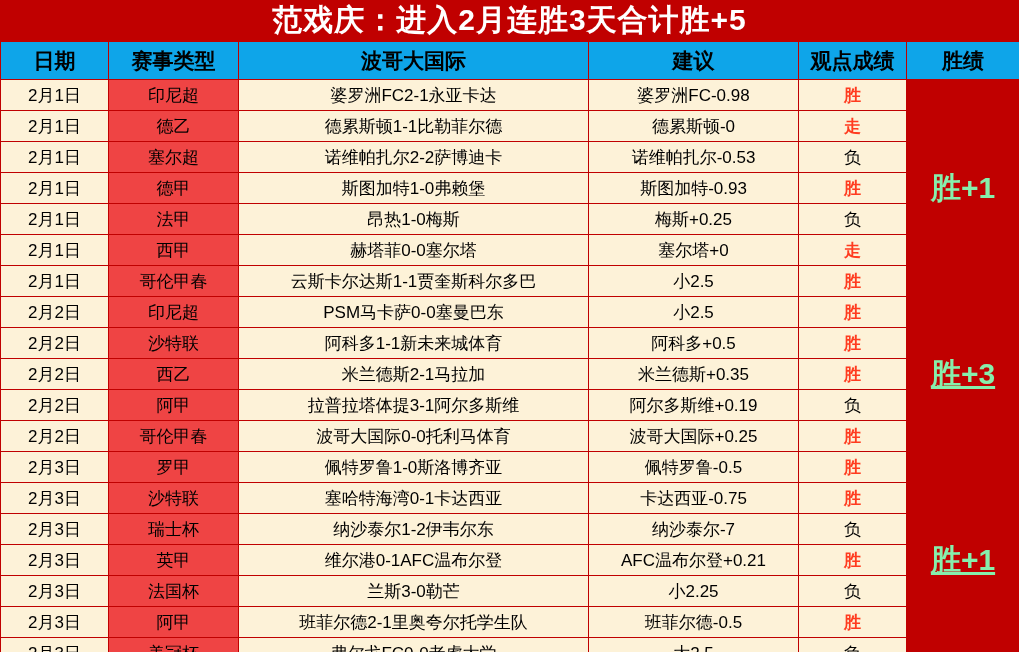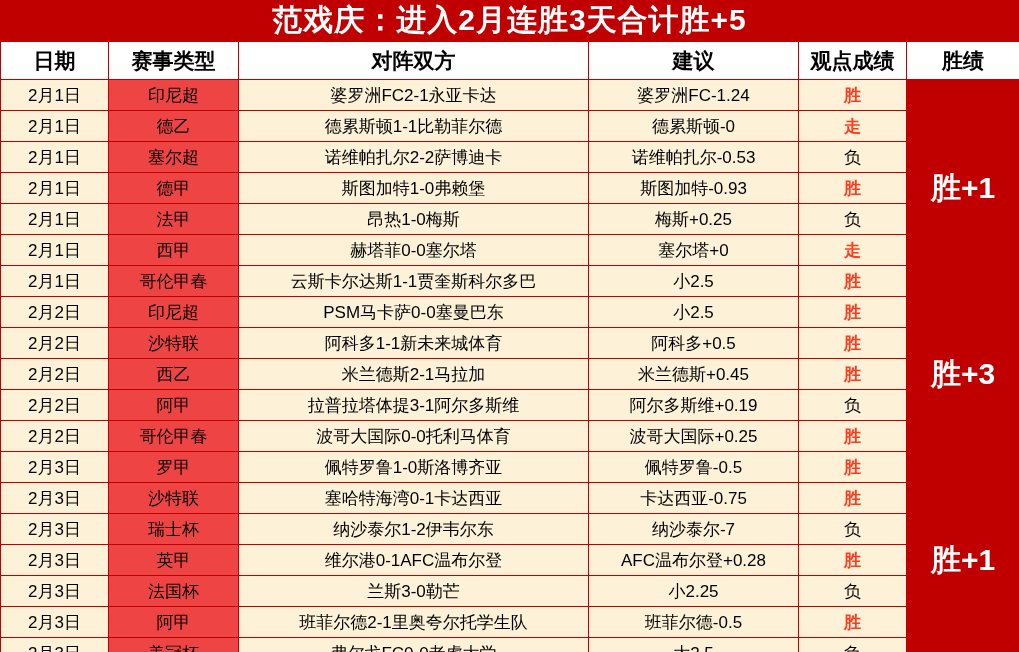--- a/index.html
+++ b/index.html
@@ -45,48 +45,49 @@
   table.main col.c-streak  { width: 113px; }
 
   table.main th, table.main td {
     border: 1px solid #c00000;
     text-align: center;
     vertical-align: middle;
     padding: 0;
     box-sizing: border-box;
   }
   thead th {
-    background: #ffffff;
+    background: #0ea5e9;
     color: #000000;
     font-size: 21px;
     font-weight: bold;
     height: 38px;
   }
   tbody td {
     height: 31px;
     background: #fdf2d8;
     color: #000000;
     font-size: 17px;
     white-space: nowrap;
     overflow: hidden;
   }
   td.league { background: #ef4444; }
   td.result-win  { color: #ff3b1f; font-weight: bold; }
   td.result-draw { color: #ff3b1f; font-weight: bold; }
   td.result-lose { color: #000000; }
   td.streak {
     background: #c00000;
-    color: #ffffff;
+    color: #86efac;
     font-size: 30px;
     font-weight: bold;
     border-left: 1px solid #c00000;
     border-right: 1px solid #c00000;
   }
   td.streak-sep {
     border-top: 2px solid #ffffff;
+    text-decoration: underline;
   }
 </style>
 </head>
 <body>
 
 <div class="sheet">
 
   <div class="title-bar">
     <span>范戏庆：进入2月连胜3天合计胜+5</span>
   </div>
@@ -97,32 +98,32 @@
       <col class="c-league">
       <col class="c-match">
       <col class="c-advice">
       <col class="c-result">
       <col class="c-streak">
     </colgroup>
     <thead>
       <tr>
         <th>日期</th>
         <th>赛事类型</th>
-        <th>对阵双方</th>
+        <th>波哥大国际</th>
         <th>建议</th>
         <th>观点成绩</th>
         <th>胜绩</th>
       </tr>
     </thead>
     <tbody id="table-body">
         <tr>
           <td class="date">2月1日</td>
           <td class="league">印尼超</td>
           <td class="match">婆罗洲FC2-1永亚卡达</td>
-          <td class="advice">婆罗洲FC-1.24</td>
+          <td class="advice">婆罗洲FC-0.98</td>
           <td class="result-win">胜</td>
           <td class="streak" rowspan="7">胜+1</td>
         </tr>
         <tr>
           <td class="date">2月1日</td>
           <td class="league">德乙</td>
           <td class="match">德累斯顿1-1比勒菲尔德</td>
           <td class="advice">德累斯顿-0</td>
           <td class="result-draw">走</td>
         </tr>
@@ -173,21 +174,21 @@
           <td class="date">2月2日</td>
           <td class="league">沙特联</td>
           <td class="match">阿科多1-1新未来城体育</td>
           <td class="advice">阿科多+0.5</td>
           <td class="result-win">胜</td>
         </tr>
         <tr>
           <td class="date">2月2日</td>
           <td class="league">西乙</td>
           <td class="match">米兰德斯2-1马拉加</td>
-          <td class="advice">米兰德斯+0.45</td>
+          <td class="advice">米兰德斯+0.35</td>
           <td class="result-win">胜</td>
         </tr>
         <tr>
           <td class="date">2月2日</td>
           <td class="league">阿甲</td>
           <td class="match">拉普拉塔体提3-1阿尔多斯维</td>
           <td class="advice">阿尔多斯维+0.19</td>
           <td class="result-lose">负</td>
         </tr>
         <tr>
@@ -216,21 +217,21 @@
           <td class="date">2月3日</td>
           <td class="league">瑞士杯</td>
           <td class="match">纳沙泰尔1-2伊韦尔东</td>
           <td class="advice">纳沙泰尔-7</td>
           <td class="result-lose">负</td>
         </tr>
         <tr>
           <td class="date">2月3日</td>
           <td class="league">英甲</td>
           <td class="match">维尔港0-1AFC温布尔登</td>
-          <td class="advice">AFC温布尔登+0.28</td>
+          <td class="advice">AFC温布尔登+0.21</td>
           <td class="result-win">胜</td>
         </tr>
         <tr>
           <td class="date">2月3日</td>
           <td class="league">法国杯</td>
           <td class="match">兰斯3-0勒芒</td>
           <td class="advice">小2.25</td>
           <td class="result-lose">负</td>
         </tr>
         <tr>

